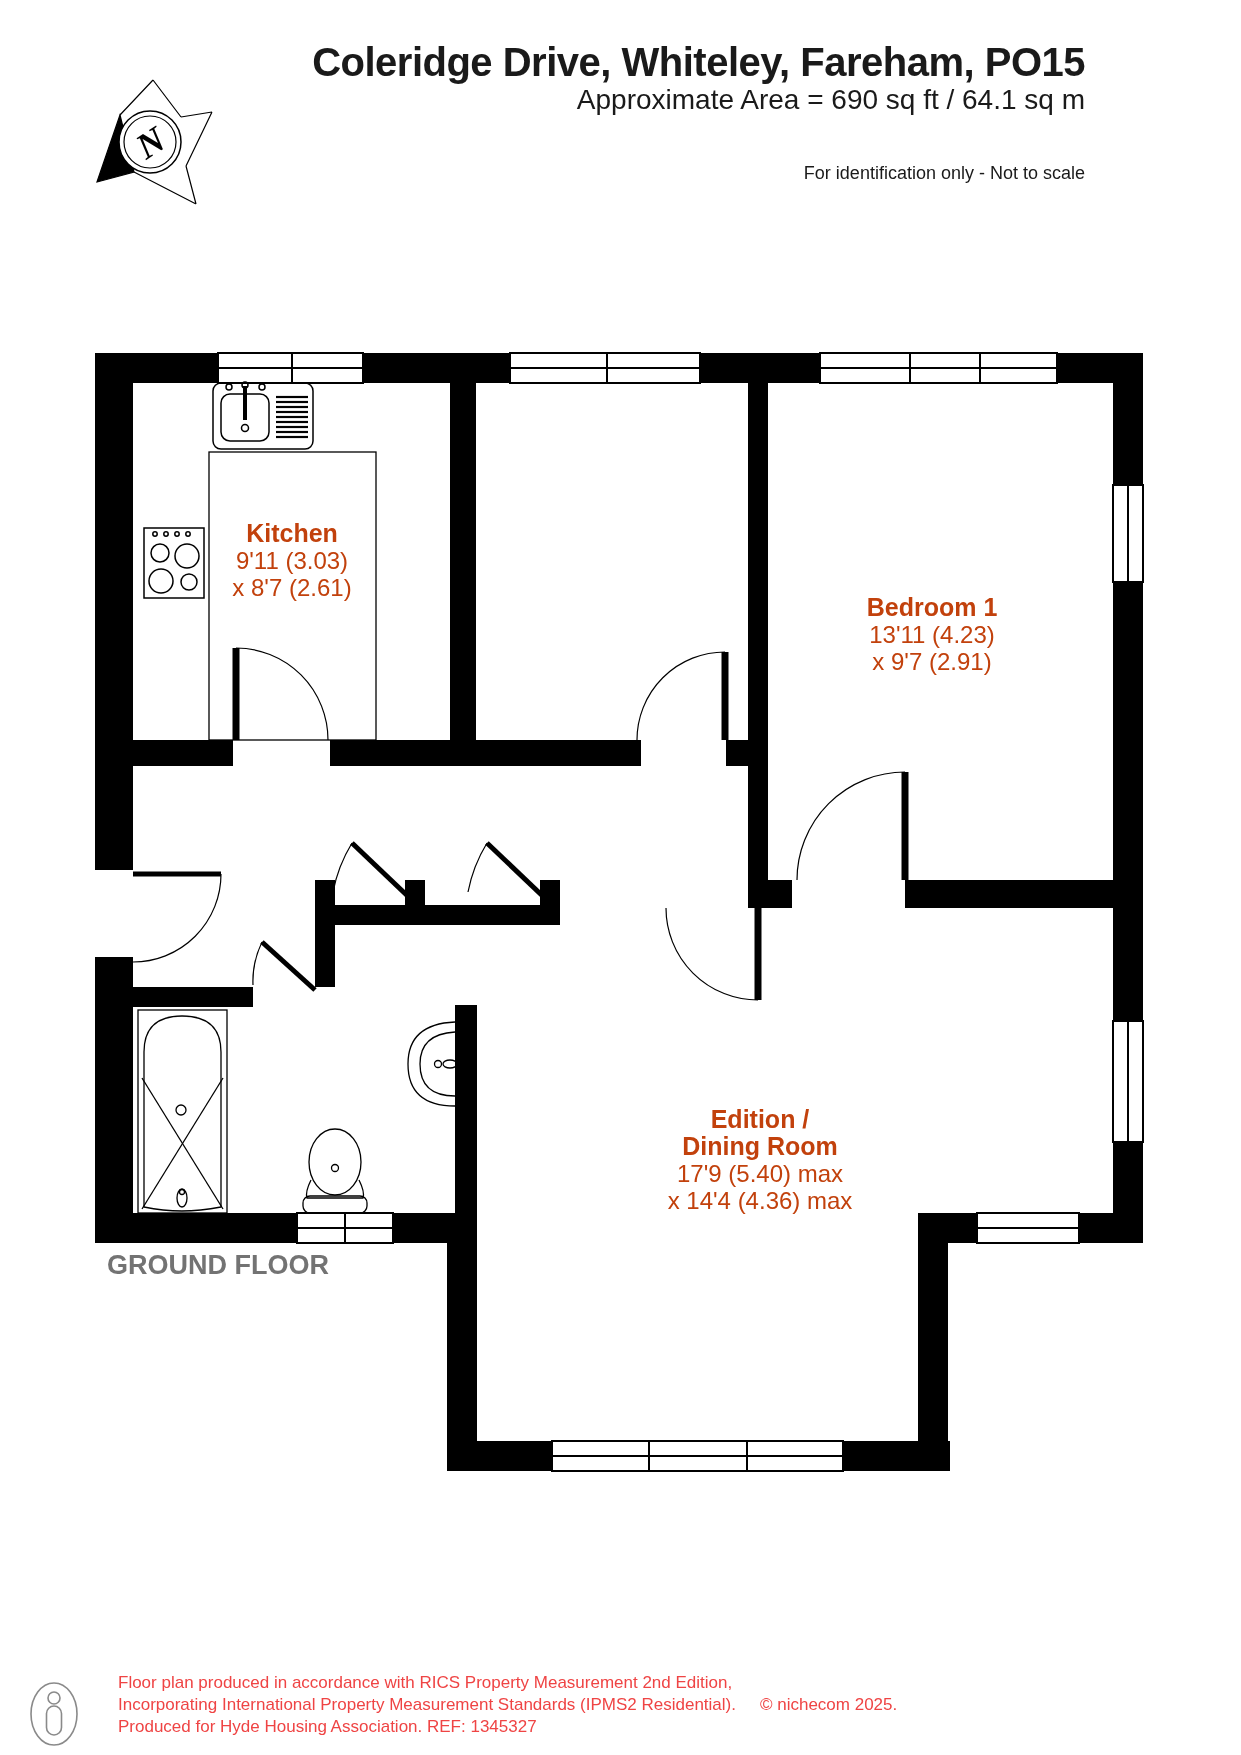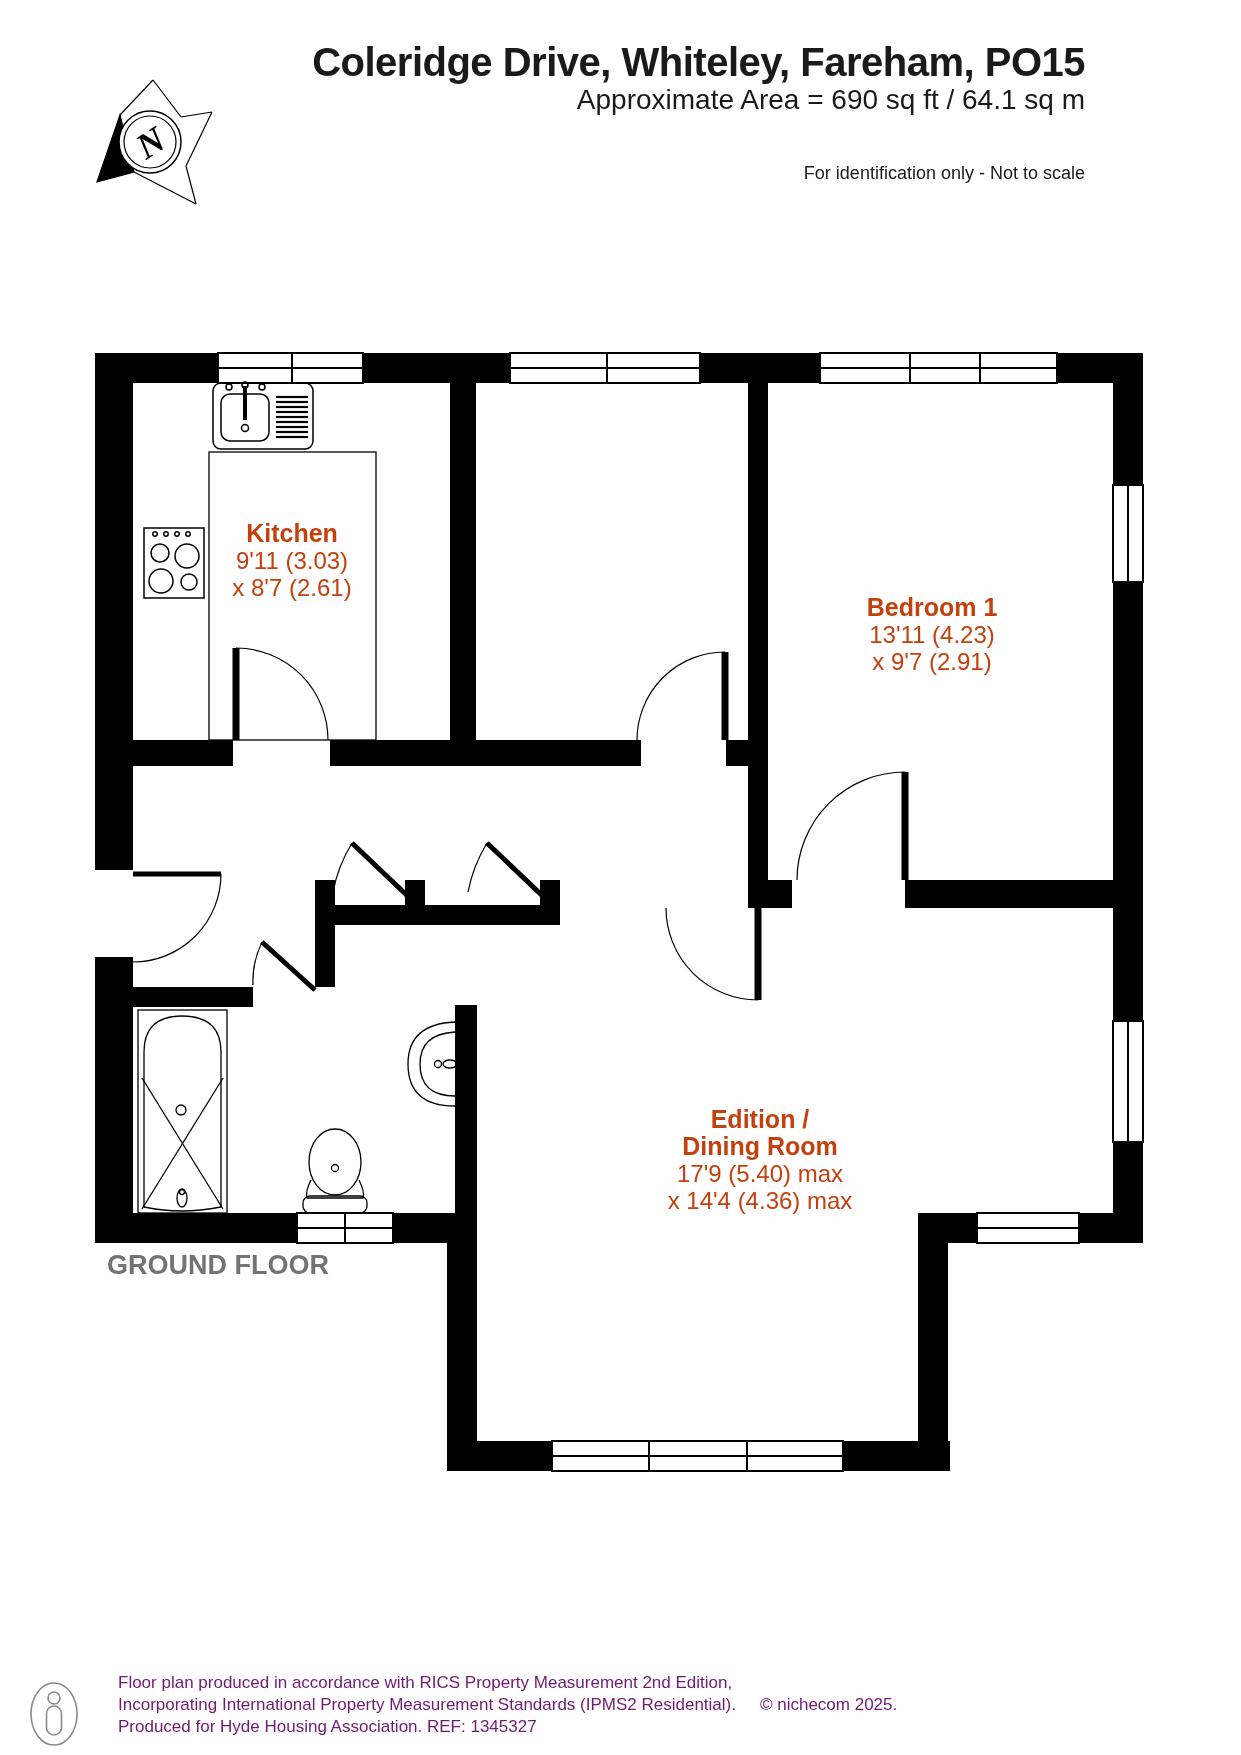--- a/index.html
+++ b/index.html
@@ -7,21 +7,21 @@
   #stage{position:relative;width:1241px;height:1755px;background:#fff;overflow:hidden;}
   #plan-svg{position:absolute;left:0;top:0;width:1241px;height:1755px;}
   .hdr{position:absolute;right:156px;text-align:right;color:#1a1a1a;}
   #hdr-title{top:40px;font-size:40px;font-weight:bold;letter-spacing:-0.5px;}
   #hdr-area{top:84px;font-size:28px;}
   #hdr-note{top:127px;font-size:18px;margin-top:36px;}
   .room-label{position:absolute;text-align:center;transform:translateX(-50%);color:#c2410c;
               font-size:24px;line-height:27px;white-space:nowrap;}
   .room-label .rn{font-weight:bold;font-size:25px;}
   #ground-floor{position:absolute;left:107px;top:1250px;font-size:27px;font-weight:bold;color:#737373;}
-  #footer{position:absolute;left:118px;top:1672px;font-size:17px;line-height:22px;color:#701a75;}
+  #footer{position:absolute;left:118px;top:1672px;font-size:17px;line-height:22px;color:#ef4444;}
   #footer .cpy{margin-left:24px;}
 </style>
 </head>
 <body>
 
 <div id="stage">
 
   <svg id="plan-svg" viewBox="0 0 1241 1755" xmlns="http://www.w3.org/2000/svg">
 
     <g stroke="#000" fill="none" stroke-width="1.2">

